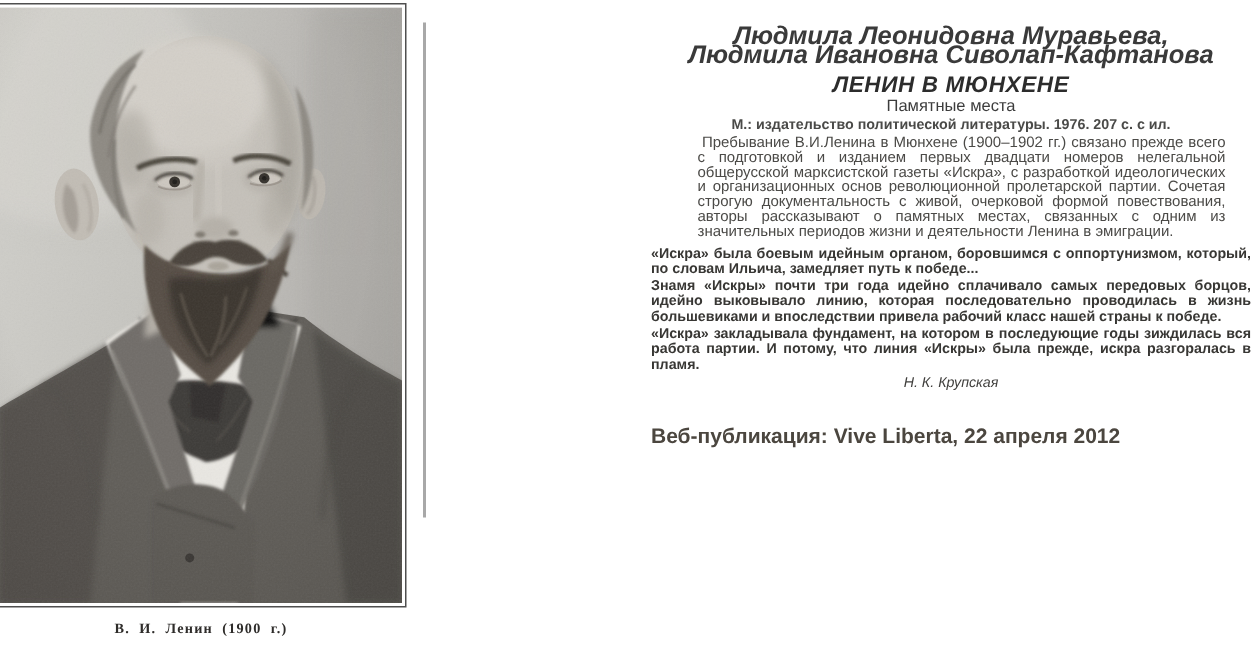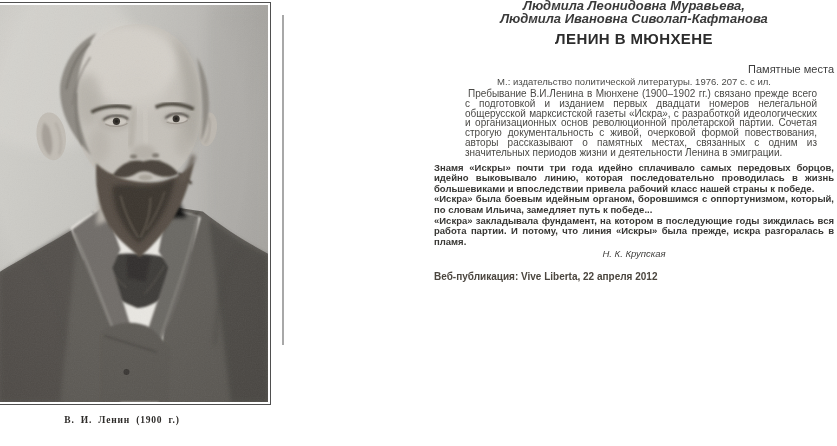--- a/index.html
+++ b/index.html
@@ -5,43 +5,43 @@
   html,body{margin:0;padding:0;background:#ffffff;}
   body{width:837px;height:446px;position:relative;overflow:hidden;
        font-family:"Liberation Sans","DejaVu Sans",sans-serif;
        -webkit-font-smoothing:antialiased;}
 
   
   .photo-frame{position:absolute;left:-3px;top:2px;width:274px;height:403px;
                box-sizing:border-box;border:1.5px solid #4f4f4f;background:#fff;
                padding:2px;}
   .photo-frame svg{display:block;width:100%;height:100%;}
-  .photo-caption{position:absolute;left:0;top:415px;width:244px;text-align:center;
+  .photo-caption{position:absolute;left:12px;top:415px;width:244px;text-align:center;
                  font-family:"Liberation Serif","DejaVu Serif",serif;font-weight:bold;
                  font-size:9.5px;letter-spacing:.8px;word-spacing:3px;color:#2e2c2a;}
 
   
   .fold-line{position:absolute;left:282px;top:15px;width:1.5px;height:330px;
              background:#a8a8a8;}
 
   
   .article{position:absolute;left:434px;top:0;width:400px;color:#3c3c3c;}
-  .authors{text-align:center;font-weight:bold;font-style:italic;
-           font-size:13px;line-height:12.5px;color:#3a3a3a;}
+  .authors{padding-top:18px;text-align:center;font-weight:bold;font-style:italic;
+           font-size:17px;line-height:12.5px;color:#3a3a3a;}
   .book-title{margin-top:6px;text-align:center;font-weight:bold;font-size:15px;
-              line-height:16px;letter-spacing:.4px;color:#2c2c2c;}
-  .book-subtitle{margin-top:16px;text-align:right;font-size:11px;line-height:12px;color:#3c3c3c;}
-  .imprint{margin-top:1px;text-align:center;font-size:9.5px;line-height:11px;color:#4a4a48;}
+              line-height:16px;letter-spacing:.4px;color:#2c2c2c;font-style:italic;}
+  .book-subtitle{margin-top:0;text-align:center;font-size:11px;line-height:12px;color:#3c3c3c;}
+  .imprint{margin-top:1px;text-align:center;font-size:9.5px;line-height:11px;color:#4a4a48;font-weight:bold;}
   .annotation{margin:2px 17px 0 31px;font-size:10px;line-height:9.8px;
               text-align:justify;text-indent:3px;color:#4b4a47;}
   .quote-block{margin-top:5px;font-weight:bold;font-size:9.5px;line-height:10.6px;
                text-align:justify;color:#383734;}
   .quote-block p{margin:0;}
   .attribution{margin-top:1px;text-align:center;font-style:italic;font-size:9.5px;color:#3f3e3c;}
-  .web-pub{margin-top:12px;font-weight:bold;font-size:10px;line-height:11px;color:#4b463f;}
+  .web-pub{margin-top:24px;font-weight:bold;font-size:14px;line-height:11px;color:#4b463f;}
   .links-note{margin-top:2px;font-size:9.5px;line-height:11px;color:#97908a;}
 </style>
 </head>
 <body>
 
 <div class="photo-frame">
   <svg viewBox="0 0 267 396" preserveAspectRatio="none" aria-hidden="true">
     <defs>
       <linearGradient id="bgGrad" x1="0" y1="0" x2="1" y2="0.25">
         <stop offset="0" stop-color="#d0cfca"></stop>
@@ -183,22 +183,22 @@
 
   <div class="book-title">ЛЕНИН В МЮНХЕНЕ</div>
 
   <div class="book-subtitle">Памятные места</div>
 
   <div class="imprint">М.: издательство политической литературы. 1976. 207 с. с ил.</div>
 
   <div class="annotation">Пребывание В.И.Ленина в Мюнхене (1900–1902 гг.) связано прежде всего с подготовкой и изданием первых двадцати номеров нелегальной общерусской марксистской газеты «Искра», с разработкой идеологических и организационных основ революционной пролетарской партии. Сочетая строгую документальность с живой, очерковой формой повествования, авторы рассказывают о памятных местах, связанных с одним из значительных периодов жизни и деятельности Ленина в эмиграции.</div>
 
   <div class="quote-block">
+    <p>«Искра» была боевым идейным органом, боровшимся с оппортунизмом, который, по словам Ильича, замедляет путь к победе...</p>
     <p>Знамя «Искры» почти три года идейно сплачивало самых передовых борцов, идейно выковывало линию, которая последовательно проводилась в жизнь большевиками и впоследствии привела рабочий класс нашей страны к победе.</p>
-    <p>«Искра» была боевым идейным органом, боровшимся с оппортунизмом, который, по словам Ильича, замедляет путь к победе...</p>
     <p>«Искра» закладывала фундамент, на котором в последующие годы зиждилась вся работа партии. И потому, что линия «Искры» была прежде, искра разгоралась в пламя.</p>
   </div>
 
   <div class="attribution">Н. К. Крупская</div>
 
   <div class="web-pub">Веб-публикация: Vive Liberta, 22 апреля 2012</div>
 
 
 </div>
 

